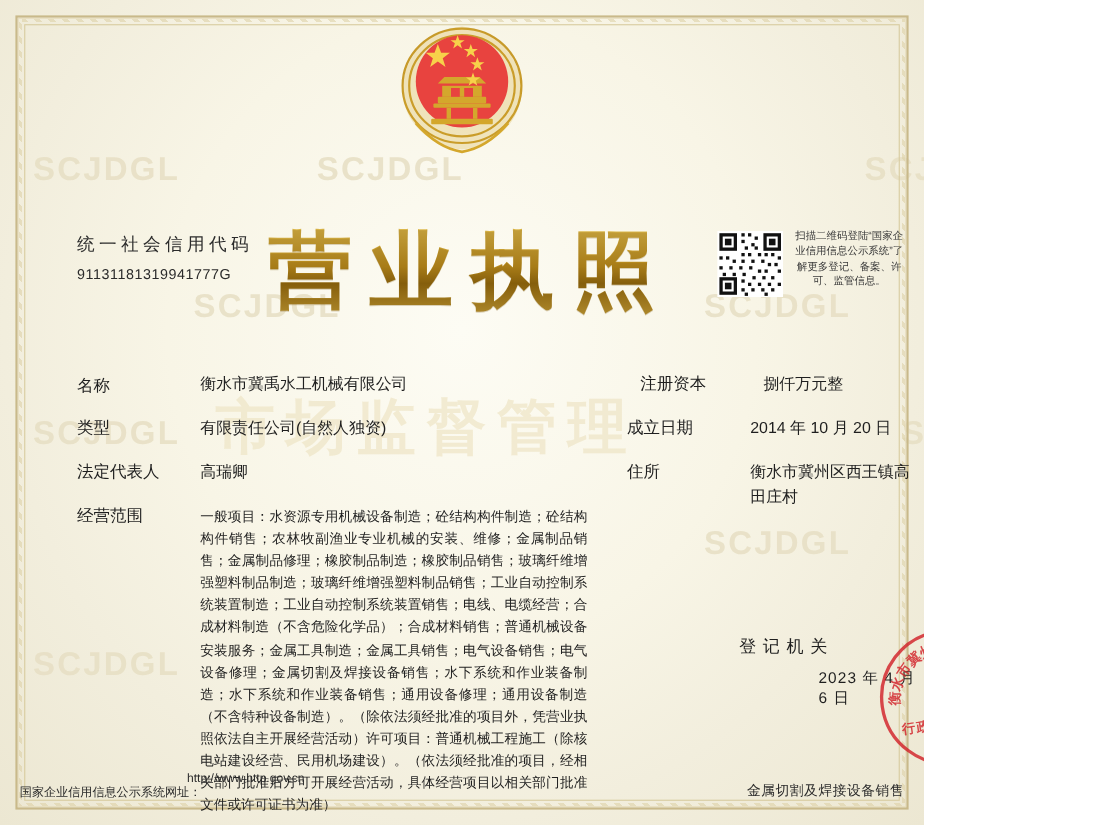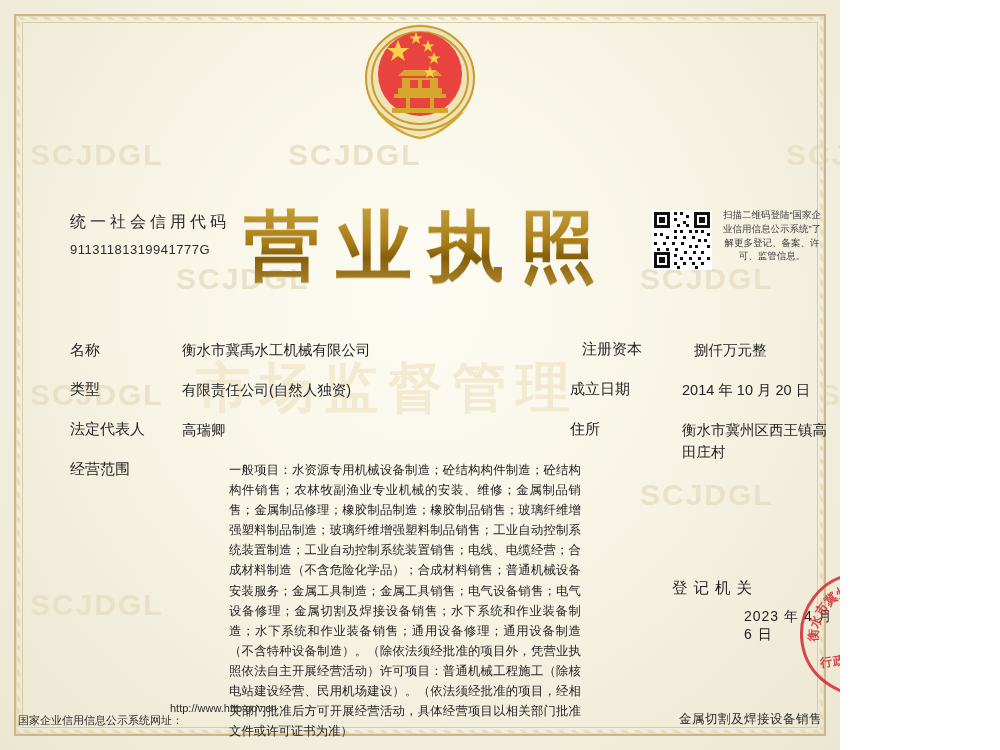--- a/index.html
+++ b/index.html
@@ -297,21 +297,21 @@
       <div class="val">有限责任公司(自然人独资)</div>
     </div>
 
     <div class="row" style="left:70px;top:90px;">
       <div class="lbl">
         <span>法定代表人</span>
       </div>
       <div class="val">高瑞卿</div>
     </div>
 
-    <div class="row" style="left:70px;top:130px;gap:47px;">
+    <div class="row" style="left:70px;top:130px;">
       <div class="lbl">
         <span>经营范围</span>
       </div>
       <div class="scope-val">一般项目：水资源专用机械设备制造；砼结构构件制造；砼结构构件销售；农林牧副渔业专业机械的安装、维修；金属制品销售；金属制品修理；橡胶制品制造；橡胶制品销售；玻璃纤维增强塑料制品制造；玻璃纤维增强塑料制品销售；工业自动控制系统装置制造；工业自动控制系统装置销售；电线、电缆经营；合成材料制造（不含危险化学品）；合成材料销售；普通机械设备安装服务；金属工具制造；金属工具销售；电气设备销售；电气设备修理；金属切割及焊接设备销售；水下系统和作业装备制造；水下系统和作业装备销售；通用设备修理；通用设备制造（不含特种设备制造）。（除依法须经批准的项目外，凭营业执照依法自主开展经营活动）许可项目：普通机械工程施工（除核电站建设经营、民用机场建设）。（依法须经批准的项目，经相关部门批准后方可开展经营活动，具体经营项目以相关部门批准文件或许可证书为准）</div>
     </div>
 
     <div class="row" style="left:570px;top:10px;margin-left:12px;">
       <div class="lbl">
         <span>注册资本</span>
       </div>

